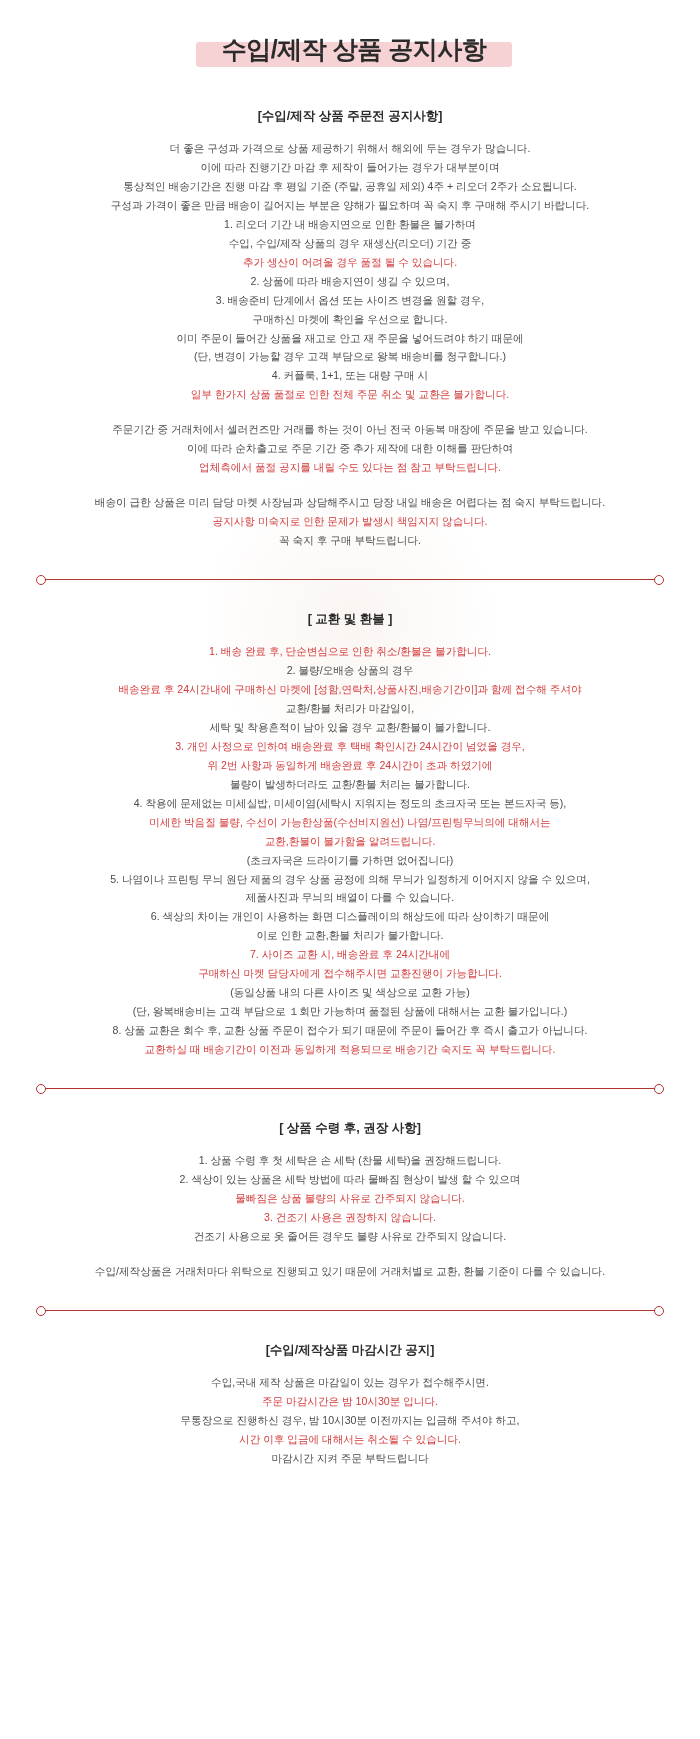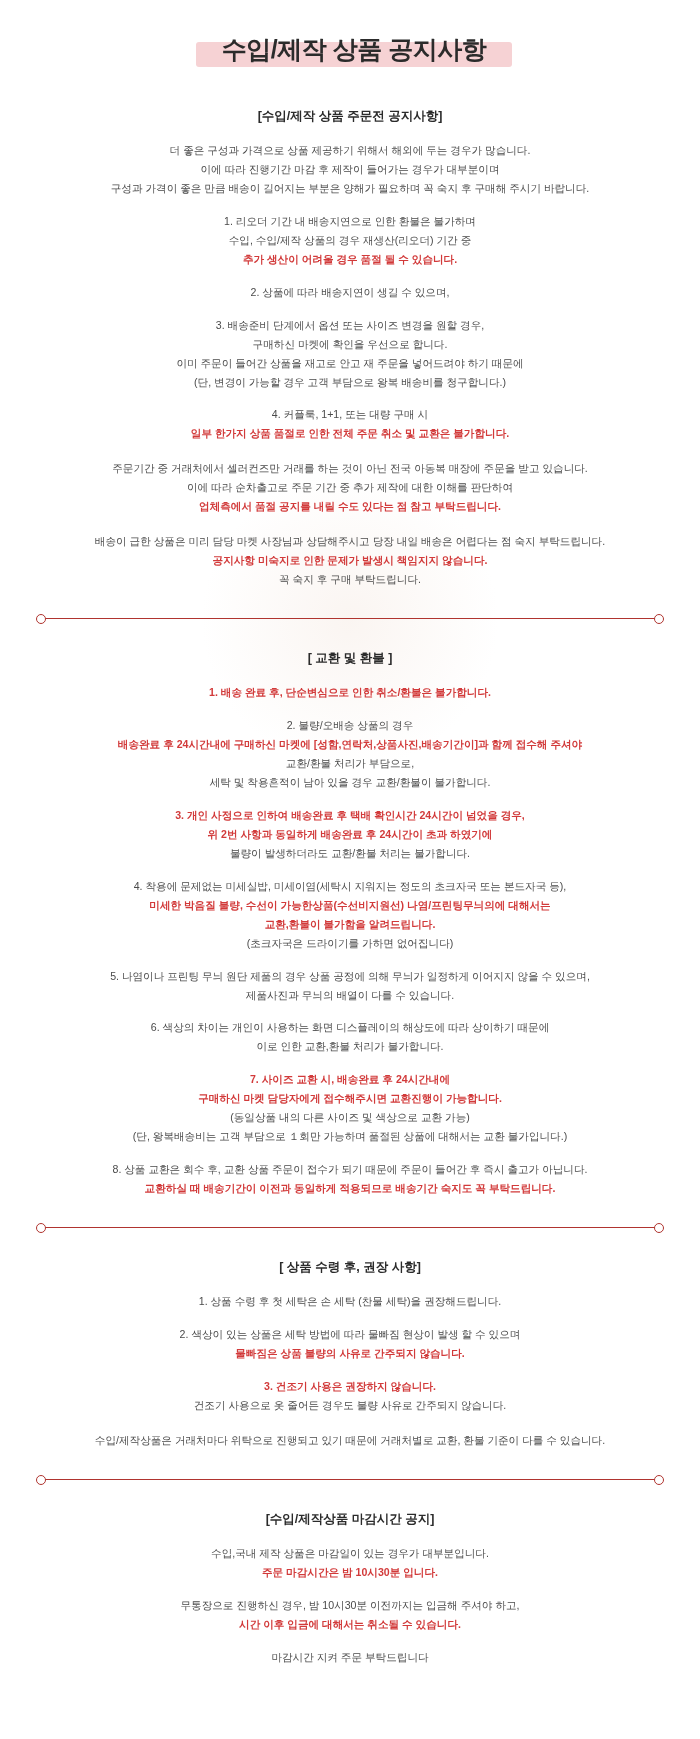--- a/index.html
+++ b/index.html
@@ -64,25 +64,24 @@
     margin-top: 26px;
     margin-bottom: 14px;
   }
   .para {
     margin: 0 0 2px 0;
     color: #4a4a4a;
     font-size: 10.6px;
     line-height: 1.6;
   }
   .blk {
-    margin-top: 16px;
   }
   .red {
     color: #d23a3a;
-    font-weight: bold;
+    font-weight: normal;
   }
   .gap-md { margin-top: 18px; }
 
   
   .divider {
     position: relative;
     height: 1px;
     margin: 30px 40px;
     background: #b0342f;
   }
@@ -126,20 +125,21 @@
       <div class="title-band">
         <div class="title-text">수입/제작 상품 공지사항</div>
       </div>
     </div>
 
     <div class="section">
       <div class="sec-head">[수입/제작 상품 주문전 공지사항]</div>
       <div class="blk">
         <p class="para">더 좋은 구성과 가격으로 상품 제공하기 위해서 해외에 두는 경우가 많습니다.</p>
         <p class="para">이에 따라 진행기간 마감 후 제작이 들어가는 경우가 대부분이며</p>
+        <p class="para">통상적인 배송기간은 진행 마감 후 평일 기준 (주말, 공휴일 제외) 4주 + 리오더 2주가 소요됩니다.</p>
         <p class="para">구성과 가격이 좋은 만큼 배송이 길어지는 부분은 양해가 필요하며 꼭 숙지 후 구매해 주시기 바랍니다.</p>
       </div>
       <div class="blk">
         <p class="para">1. 리오더 기간 내 배송지연으로 인한 환불은 불가하며</p>
         <p class="para">수입, 수입/제작 상품의 경우 재생산(리오더) 기간 중</p>
         <p class="para red">추가 생산이 어려울 경우 품절 될 수 있습니다.</p>
       </div>
       <div class="blk">
         <p class="para">2. 상품에 따라 배송지연이 생길 수 있으며,</p>
       </div>
@@ -168,21 +168,21 @@
     <div class="divider"></div>
 
     <div class="section">
       <div class="sec-head">[ 교환 및 환불 ]</div>
       <div class="blk">
         <p class="para red">1. 배송 완료 후, 단순변심으로 인한 취소/환불은 불가합니다.</p>
       </div>
       <div class="blk">
         <p class="para">2. 불량/오배송 상품의 경우</p>
         <p class="para red">배송완료 후 24시간내에 구매하신 마켓에 [성함,연락처,상품사진,배송기간이]과 함께 접수해 주셔야</p>
-        <p class="para">교환/환불 처리가 부담으로,</p>
+        <p class="para">교환/환불 처리가 마감일이,</p>
         <p class="para">세탁 및 착용흔적이 남아 있을 경우 교환/환불이 불가합니다.</p>
       </div>
       <div class="blk">
         <p class="para red">3. 개인 사정으로 인하여 배송완료 후 택배 확인시간 24시간이 넘었을 경우,</p>
         <p class="para red">위 2번 사항과 동일하게 배송완료 후 24시간이 초과 하였기에</p>
         <p class="para">불량이 발생하더라도 교환/환불 처리는 불가합니다.</p>
       </div>
       <div class="blk">
         <p class="para">4. 착용에 문제없는 미세실밥, 미세이염(세탁시 지워지는 정도의 초크자국 또는 본드자국 등),</p>
         <p class="para red">미세한 박음질 불량, 수선이 가능한상품(수선비지원선) 나염/프린팅무늬의에 대해서는</p>
@@ -227,21 +227,21 @@
       <div class="blk gap-md">
         <p class="para">수입/제작상품은 거래처마다 위탁으로 진행되고 있기 때문에 거래처별로 교환, 환불 기준이 다를 수 있습니다.</p>
       </div>
     </div>
 
     <div class="divider"></div>
 
     <div class="section">
       <div class="sec-head">[수입/제작상품 마감시간 공지]</div>
       <div class="blk">
-        <p class="para">수입,국내 제작 상품은 마감일이 있는 경우가 대부분입니다.</p>
+        <p class="para">수입,국내 제작 상품은 마감일이 있는 경우가 접수해주시면.</p>
         <p class="para red">주문 마감시간은 밤 10시30분 입니다.</p>
       </div>
       <div class="blk">
         <p class="para">무통장으로 진행하신 경우, 밤 10시30분 이전까지는 입금해 주셔야 하고,</p>
         <p class="para red">시간 이후 입금에 대해서는 취소될 수 있습니다.</p>
       </div>
       <div class="blk">
         <p class="para">마감시간 지켜 주문 부탁드립니다</p>
       </div>
     </div>

